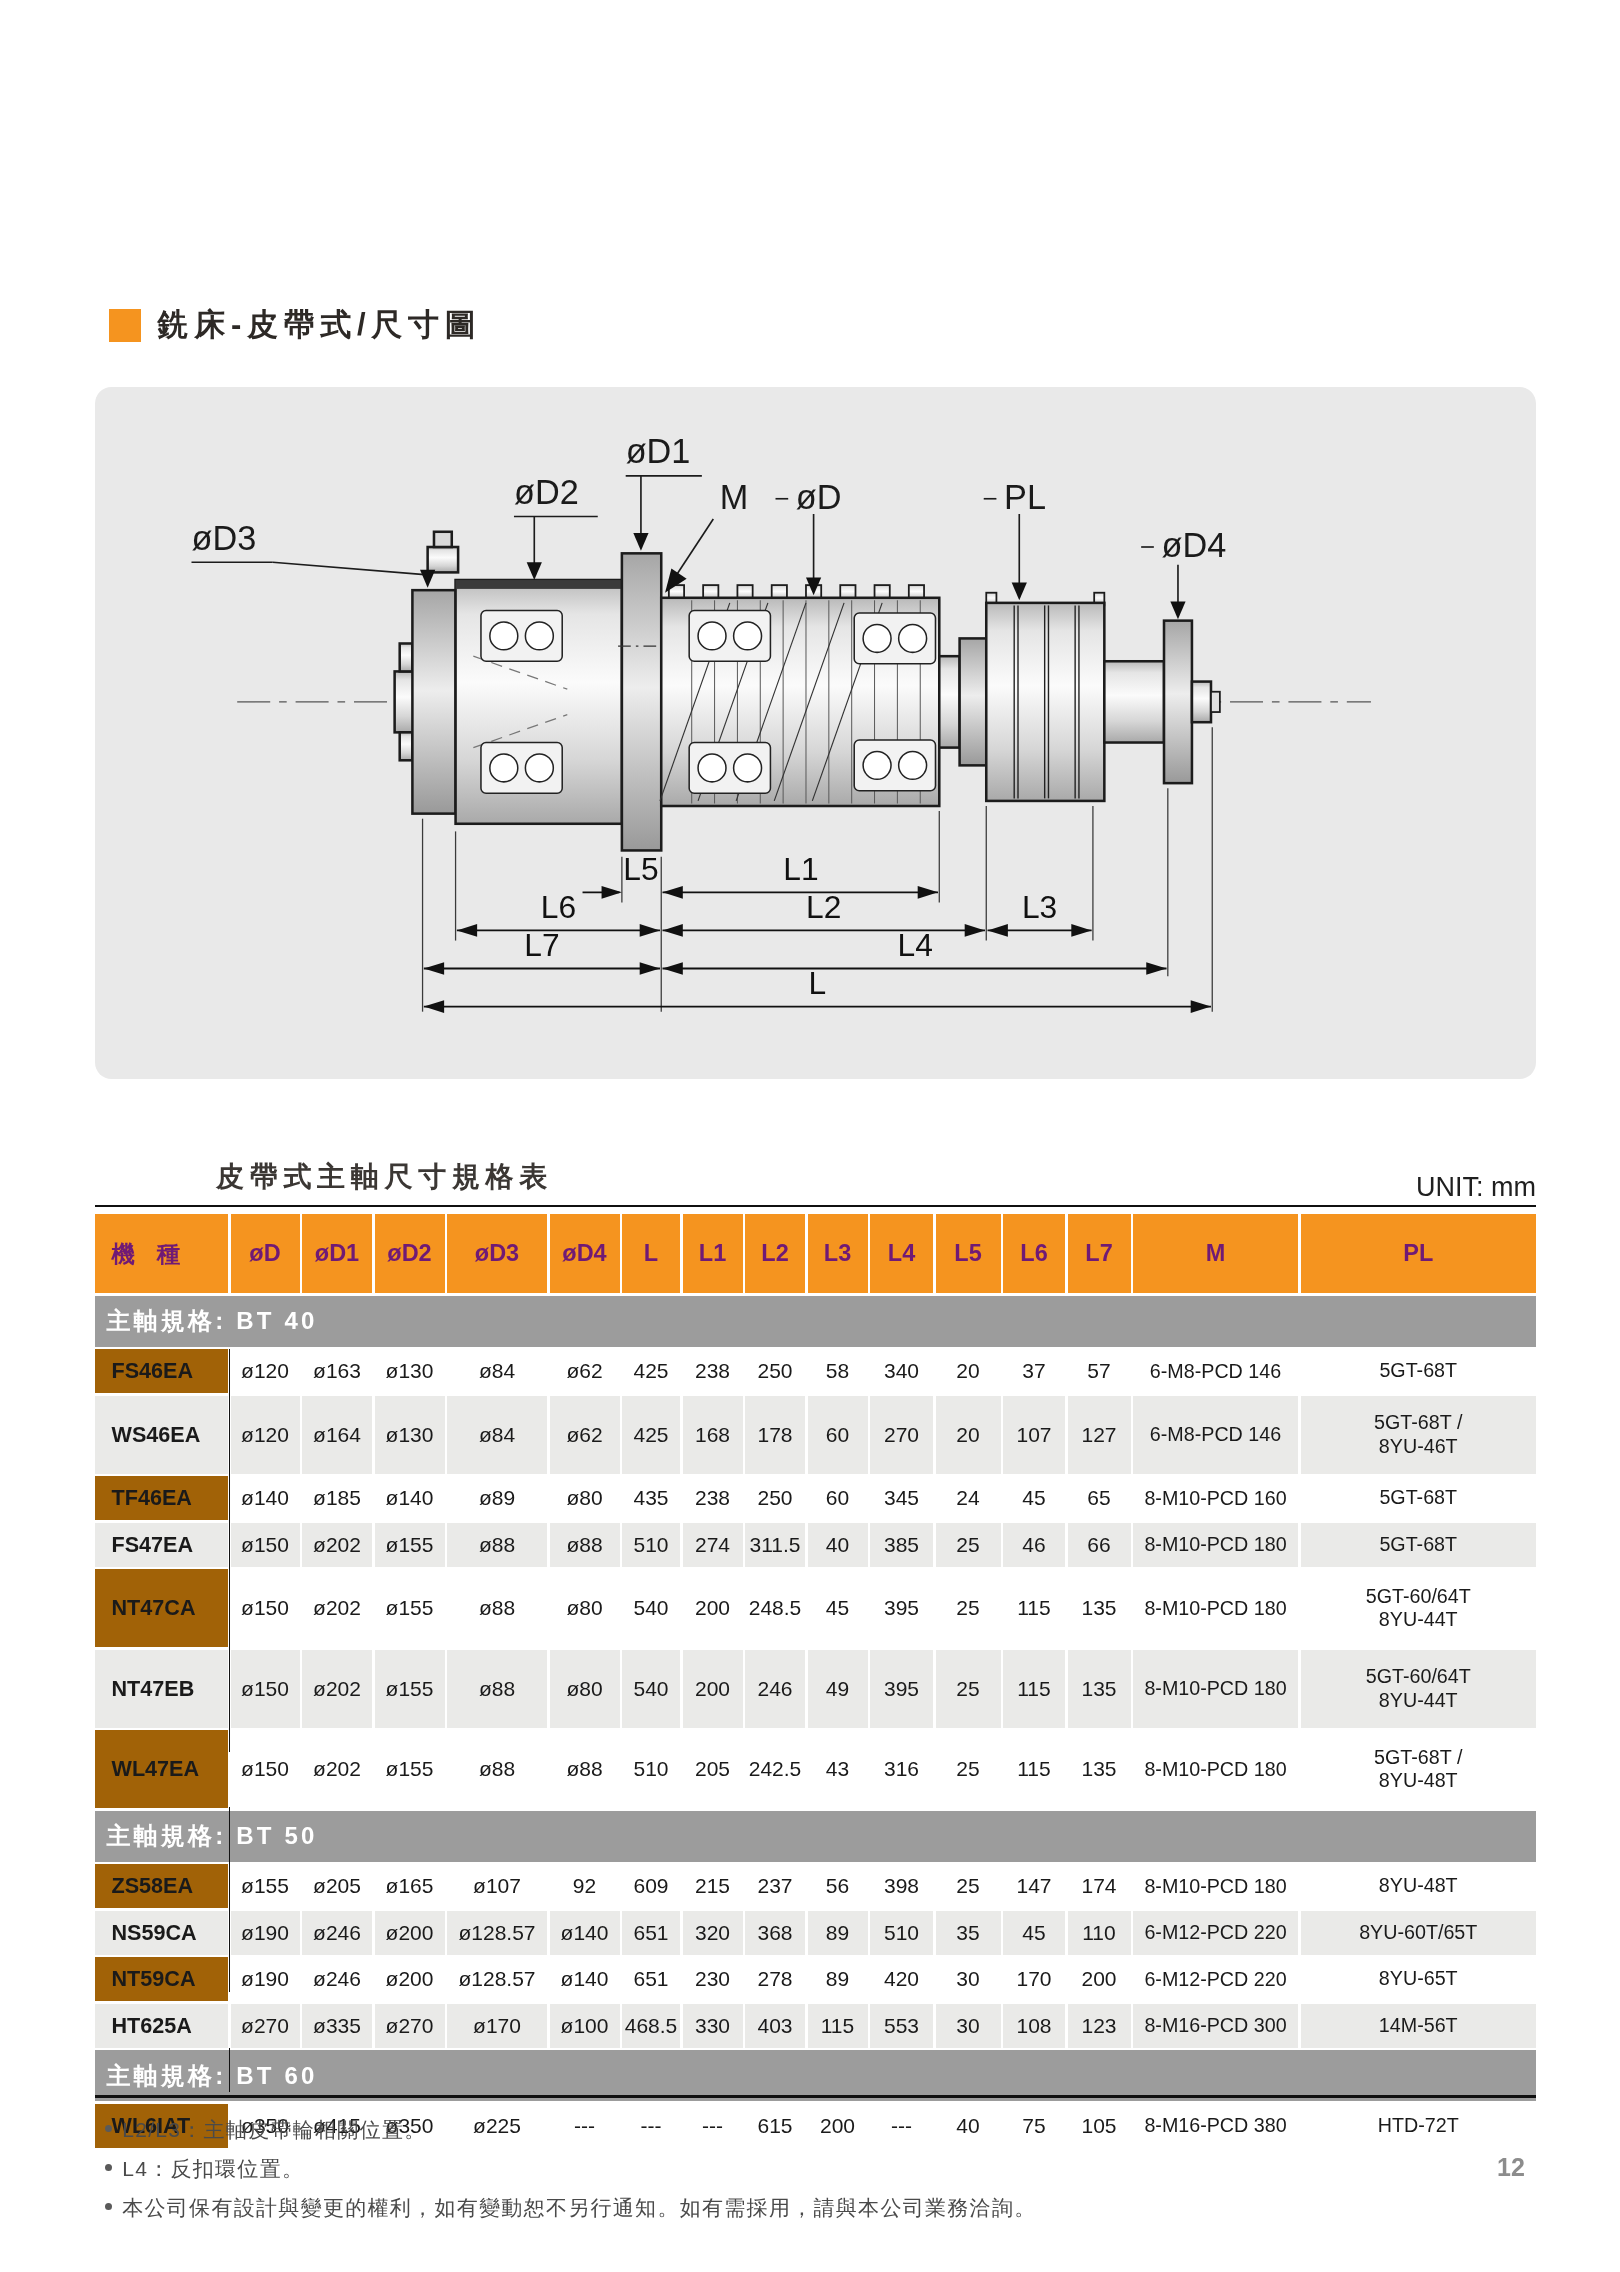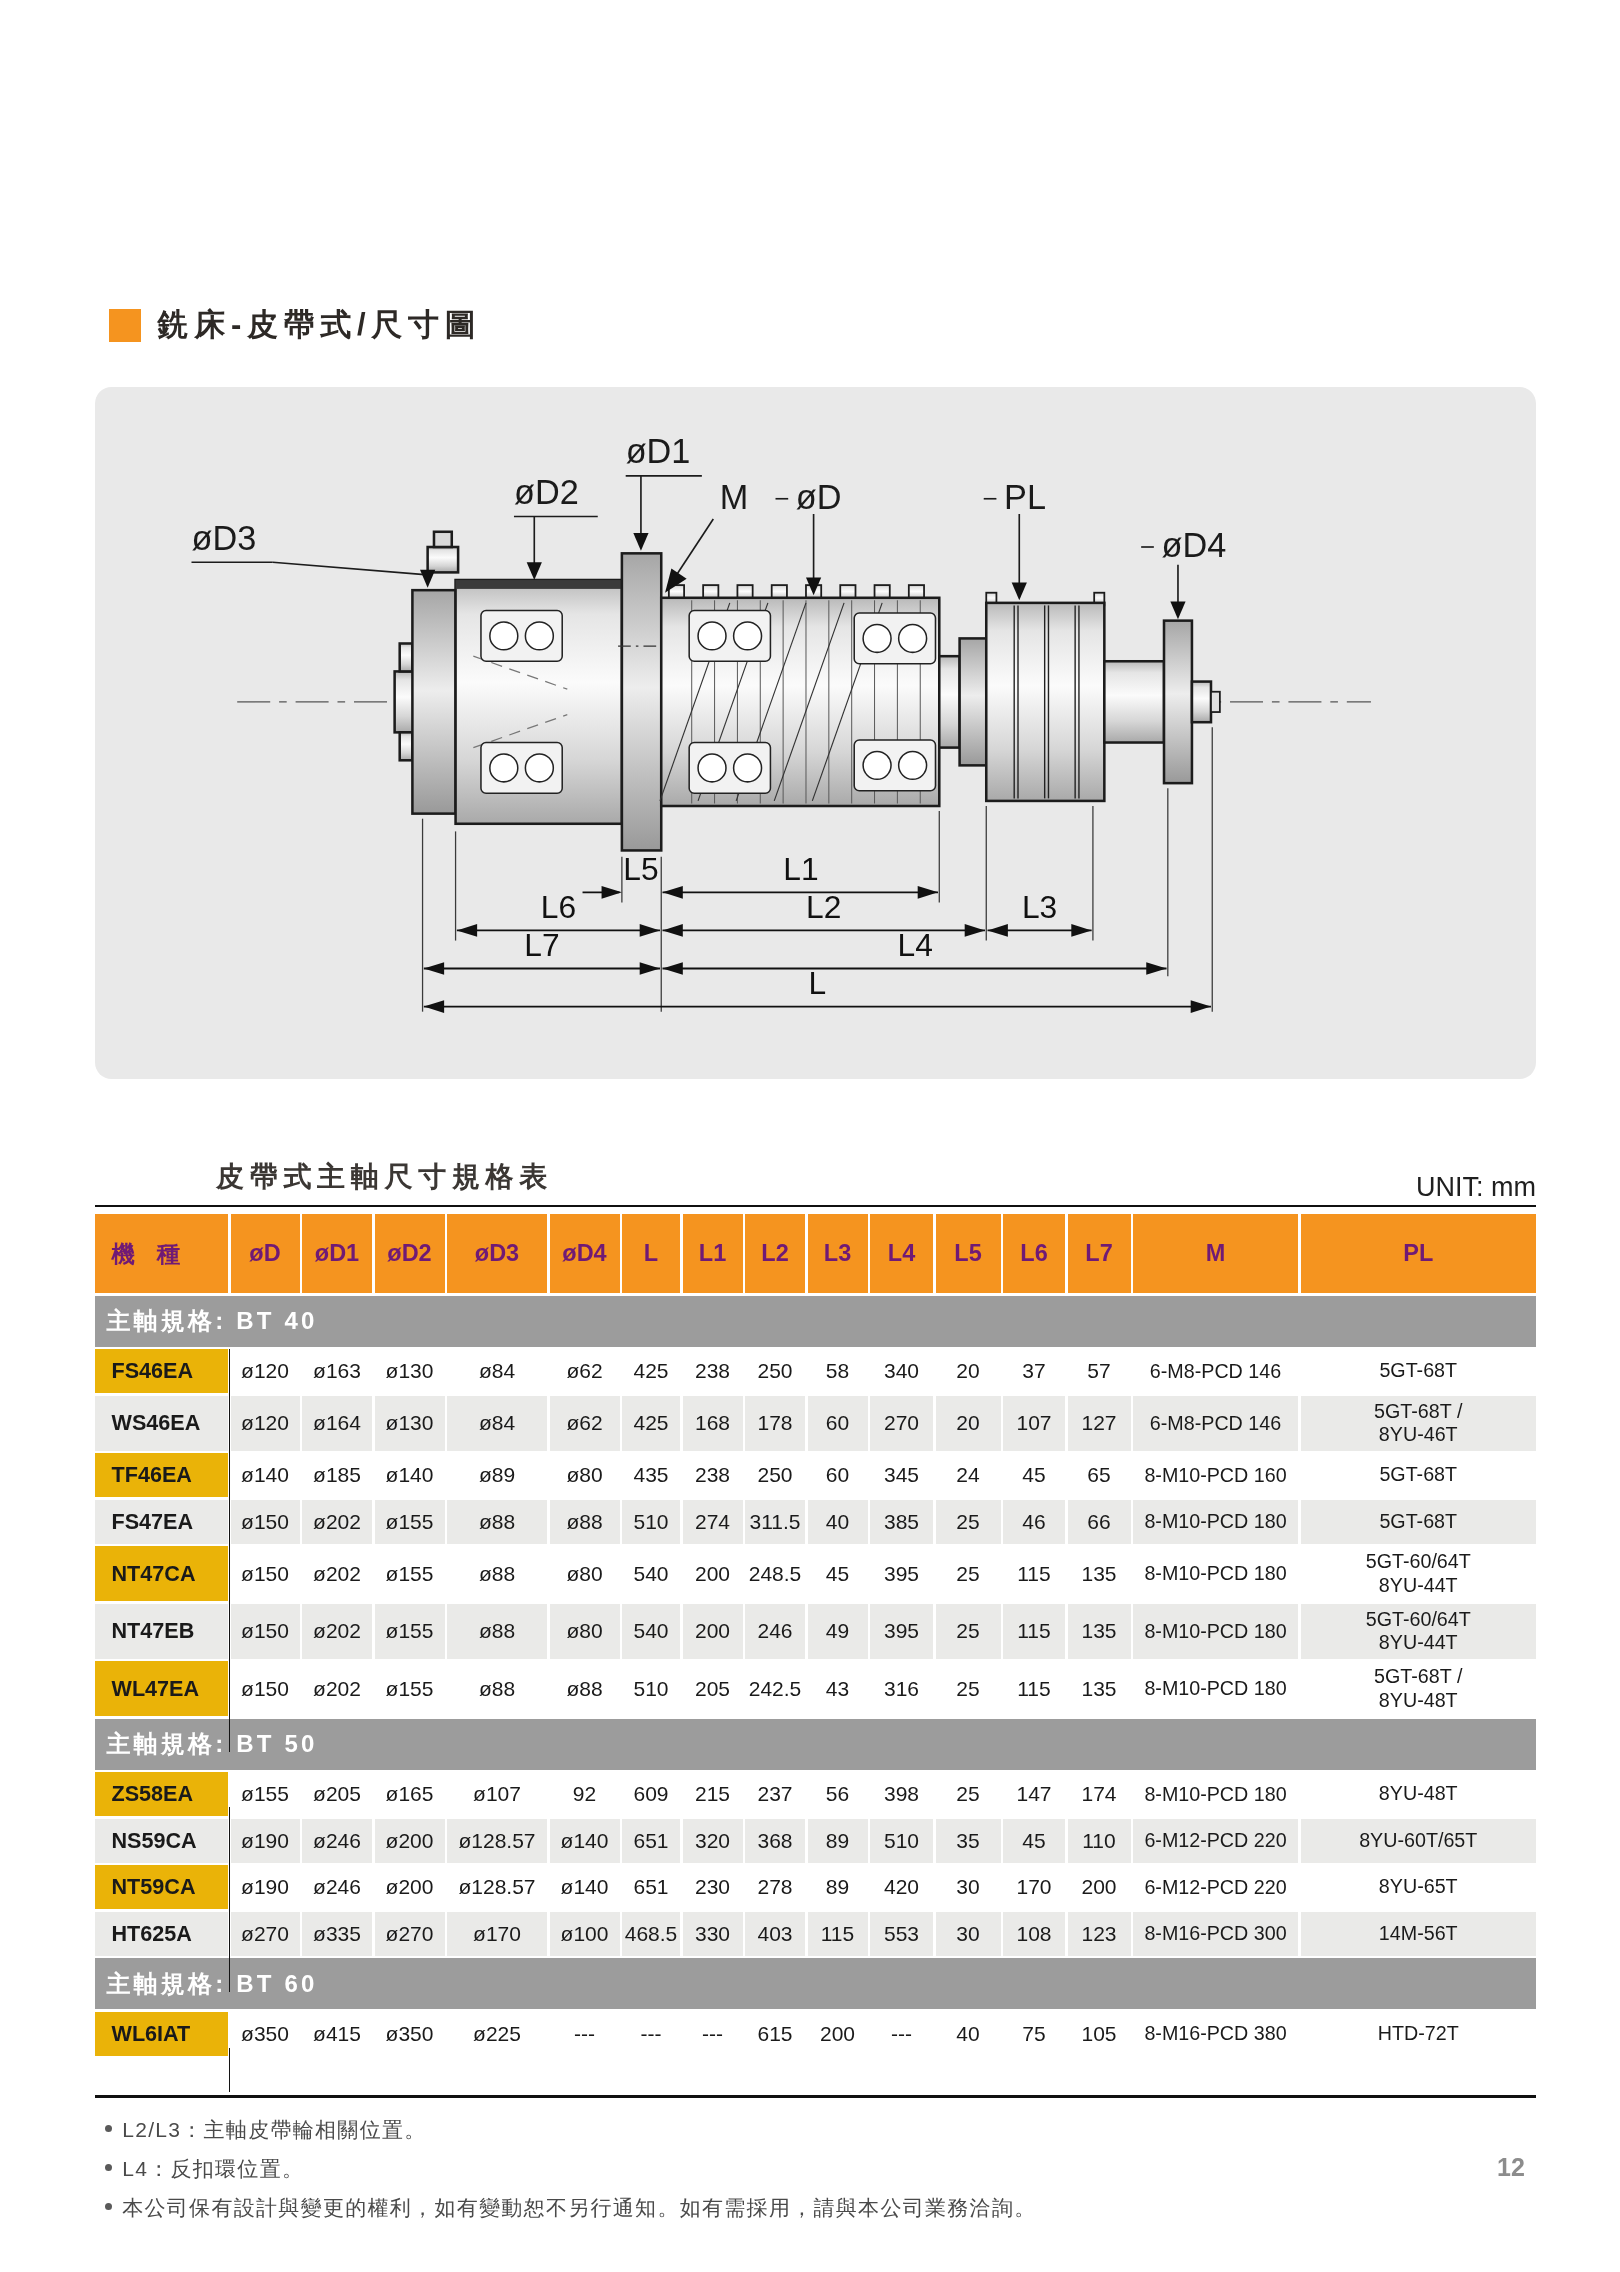--- a/index.html
+++ b/index.html
@@ -21,27 +21,27 @@
     letter-spacing:5.7px;color:#3b3734;}
   .unit{position:absolute;right:84px;top:1172px;font-size:27px;color:#1f1f1f;}
   .rule-top{position:absolute;left:95px;top:1205px;width:1441px;height:1.9px;background:#101010;}
 
   
   .tbl{position:absolute;left:95px;top:1214px;width:1441px;height:885px;}
   .trow{display:grid;grid-template-columns:133px 69px 70px 70px 100px 70px 58px 60px 60px 60px 63px 65px 62px 63px 165px 1fr;
     column-gap:2.5px;margin-top:2.5px;}
   .trow.header{margin-top:0;height:79px;}
   .trow.data{height:44px;}
-  .trow.data.tall{height:55px;}
+  .trow.data.tall{height:78px;}
   .cell{display:flex;align-items:center;justify-content:center;}
   .hcell{background:var(--accent);color:#701a75;font-weight:bold;font-size:23.5px;}
   .hcell.first{justify-content:flex-start;padding-left:16.5px;letter-spacing:7.6px;}
   .band{height:51px;margin-top:2.5px;background:var(--band);color:#fff;font-weight:bold;
     font-size:24px;display:flex;align-items:center;padding-left:11.4px;letter-spacing:3.2px;}
-  .mcell{font-weight:bold;font-size:21.6px;justify-content:flex-start;padding-left:16.5px;background:#eab308;}
+  .mcell{font-weight:bold;font-size:21.6px;justify-content:flex-start;padding-left:16.5px;background:#a16207;}
   .vcell{font-size:21px;background:#fff;}
   .vcell.mcol,.vcell.pl{font-size:19.7px;}
   .vcell.pl{white-space:pre-line;text-align:center;line-height:1.18;}
   .trow.alt .vcell,.trow.alt .mcell{background:var(--rowalt);}
   .col-divider{position:absolute;left:134px;width:1.3px;background:#141414;}
   .rule-bottom{position:absolute;left:0;top:881px;width:1441px;height:3.2px;background:#101010;}
 
   
   .notes{position:absolute;left:105px;top:2116px;width:1270px;}
   .note{display:flex;align-items:flex-start;gap:10.2px;font-size:21px;color:#4a4a4a;

